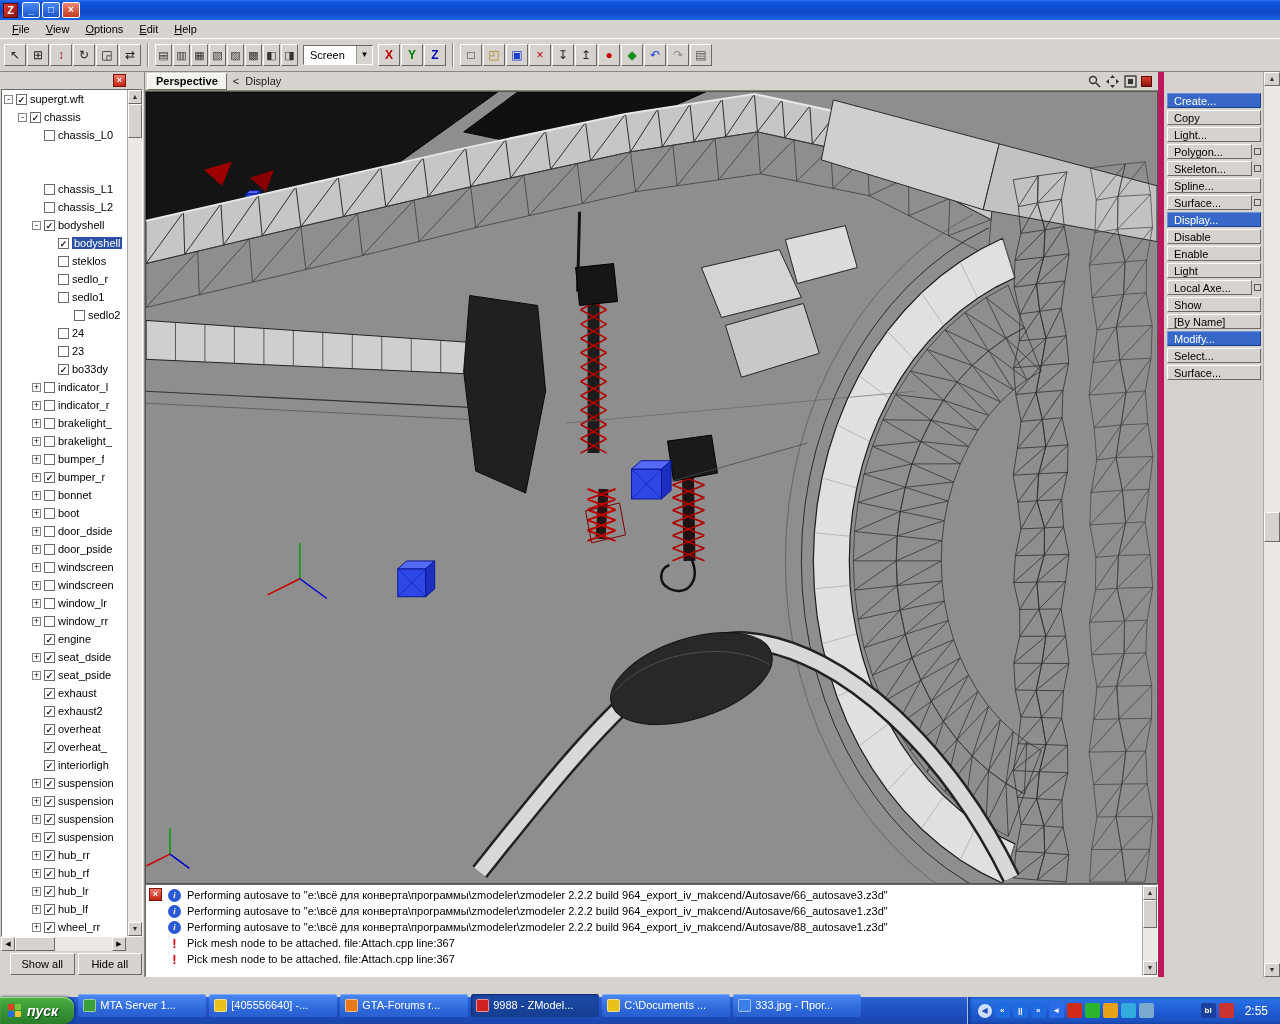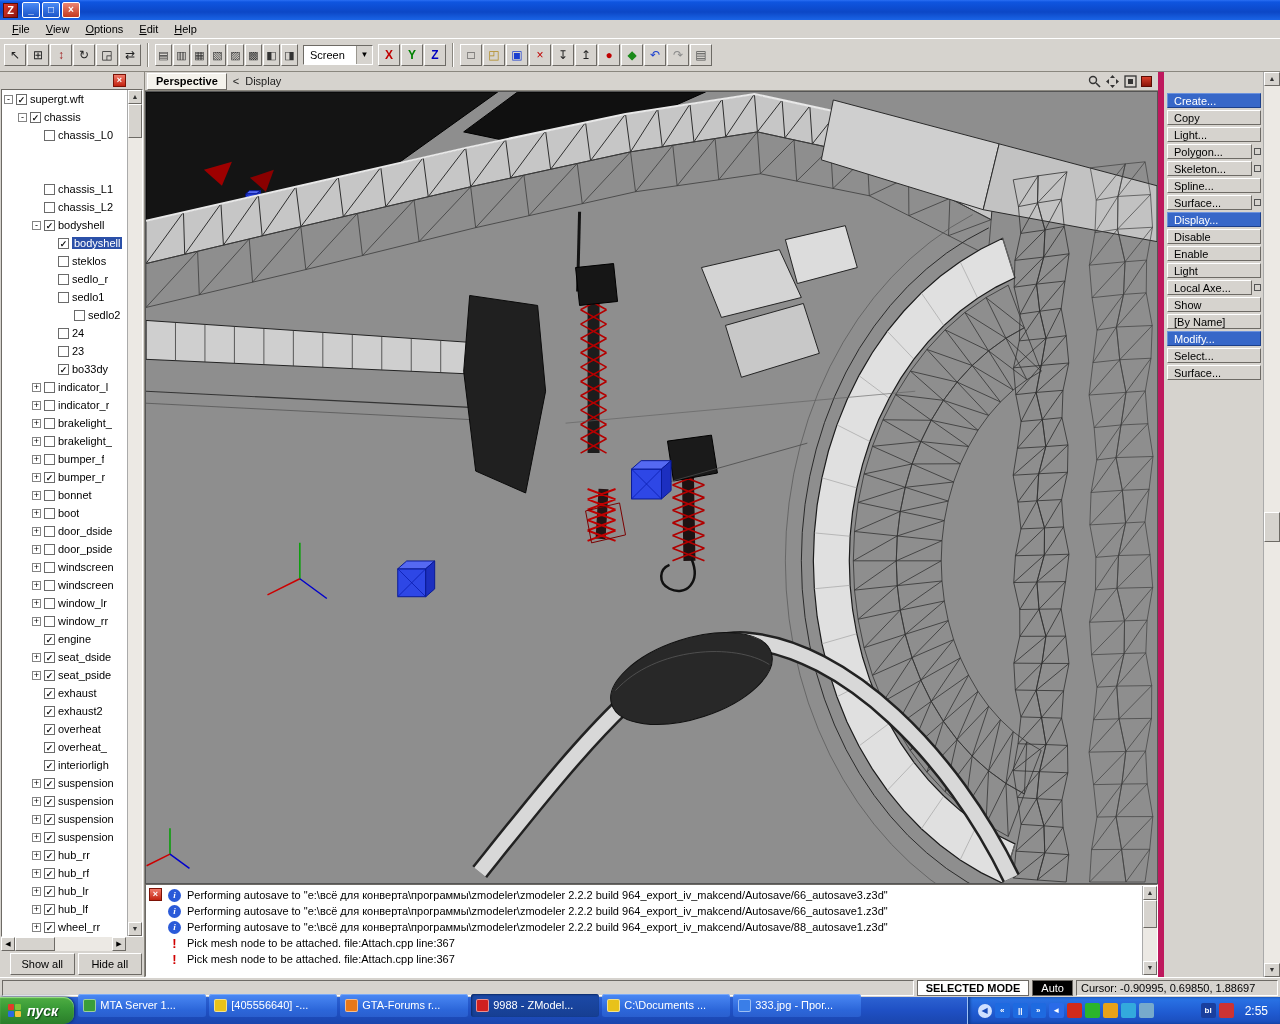--- a/index.html
+++ b/index.html
@@ -688,26 +688,20 @@
         </div>
       </div>
   </div>
 
   <div class="app-scroll">
     <div class="sb-btn">▲</div>
     <div class="sb-thumb"></div>
     <div class="sb-btn bottom">▼</div>
   </div>
 
-  <div class="statusbar">
-    <div class="sb-field"></div>
-    <div class="sb-mode">SELECTED MODE</div>
-    <div class="sb-auto">Auto</div>
-    <div class="sb-cursor">Cursor: -0.90995, 0.69850, 1.88697</div>
-  </div>
 
   <div class="taskbar">
     <div class="start-btn">
       <span class="flag">
           <span class="f1"></span>
           <span class="f2"></span>
           <span class="f3"></span>
           <span class="f4"></span>
         </span>
       <span>пуск</span>

